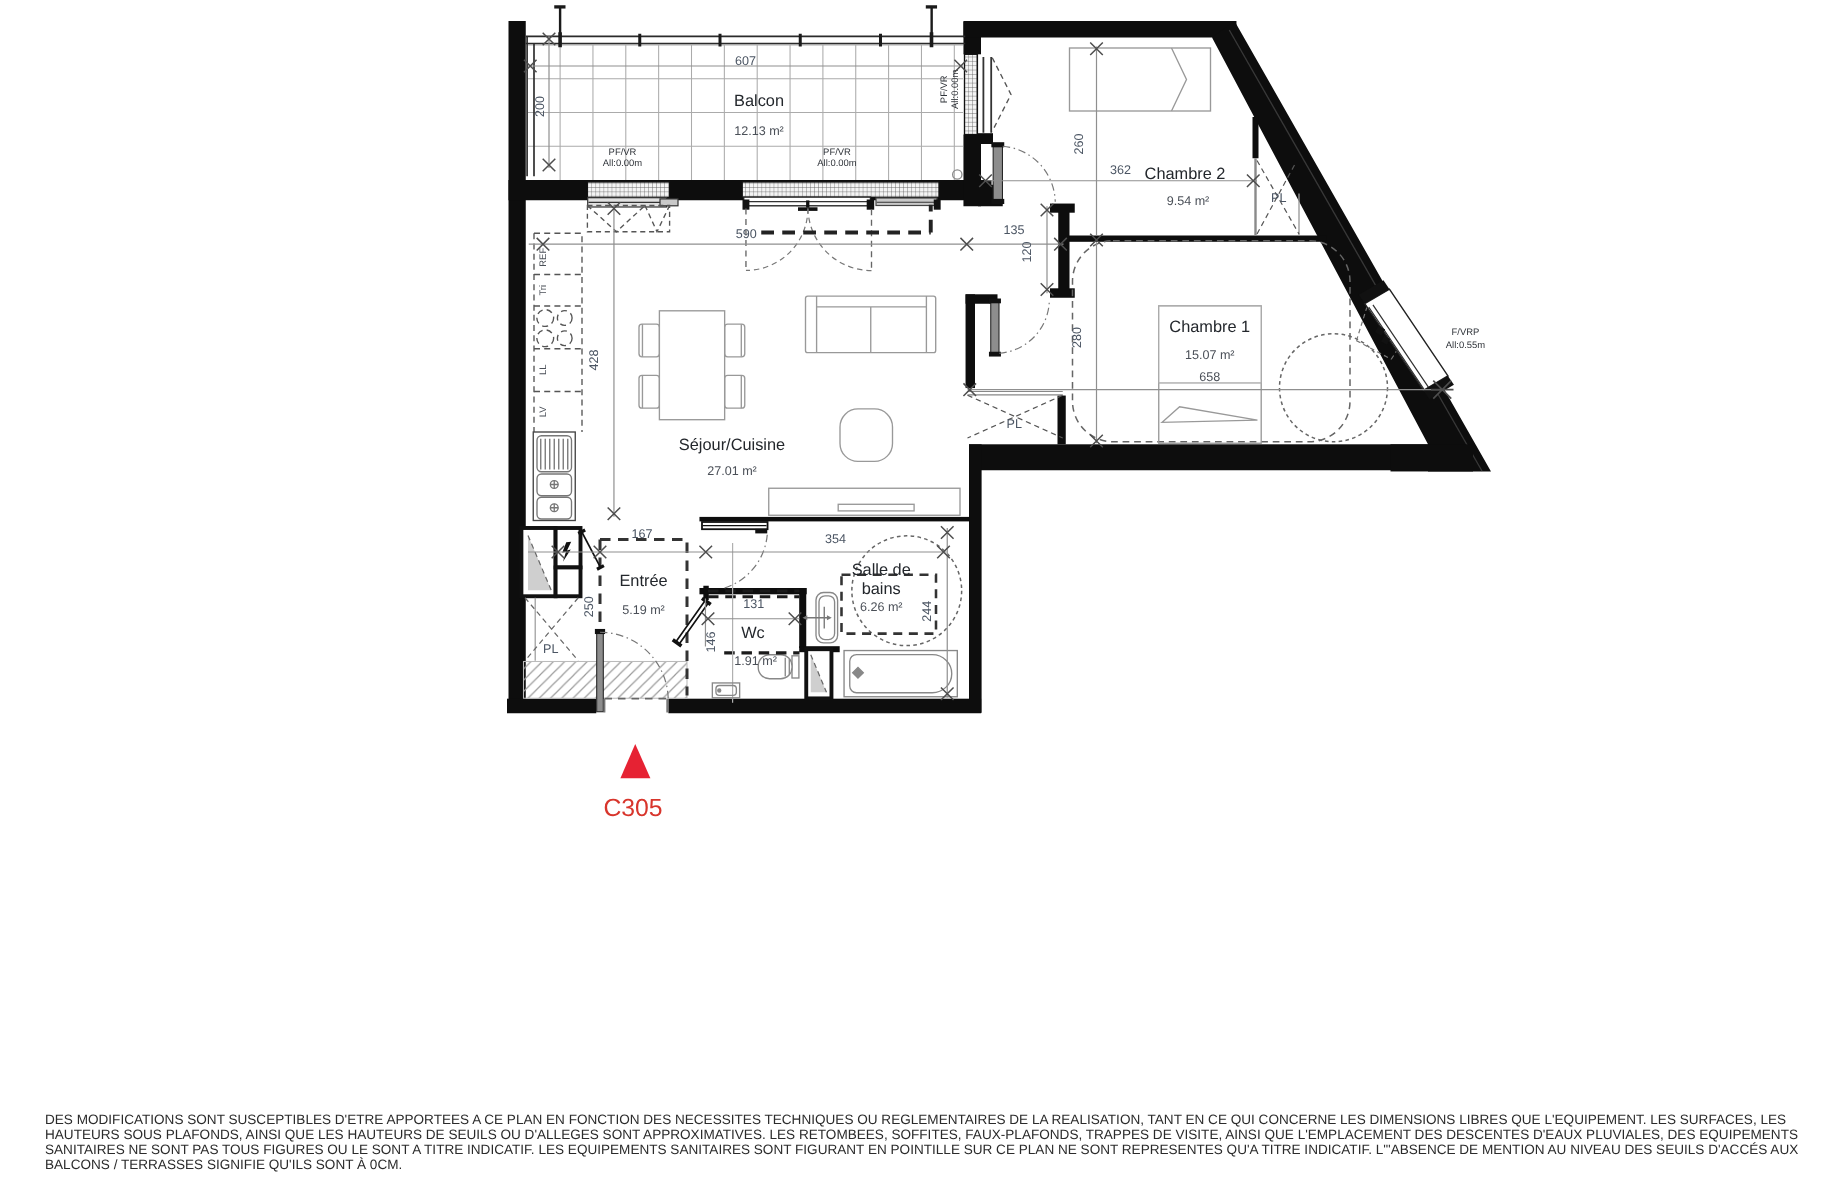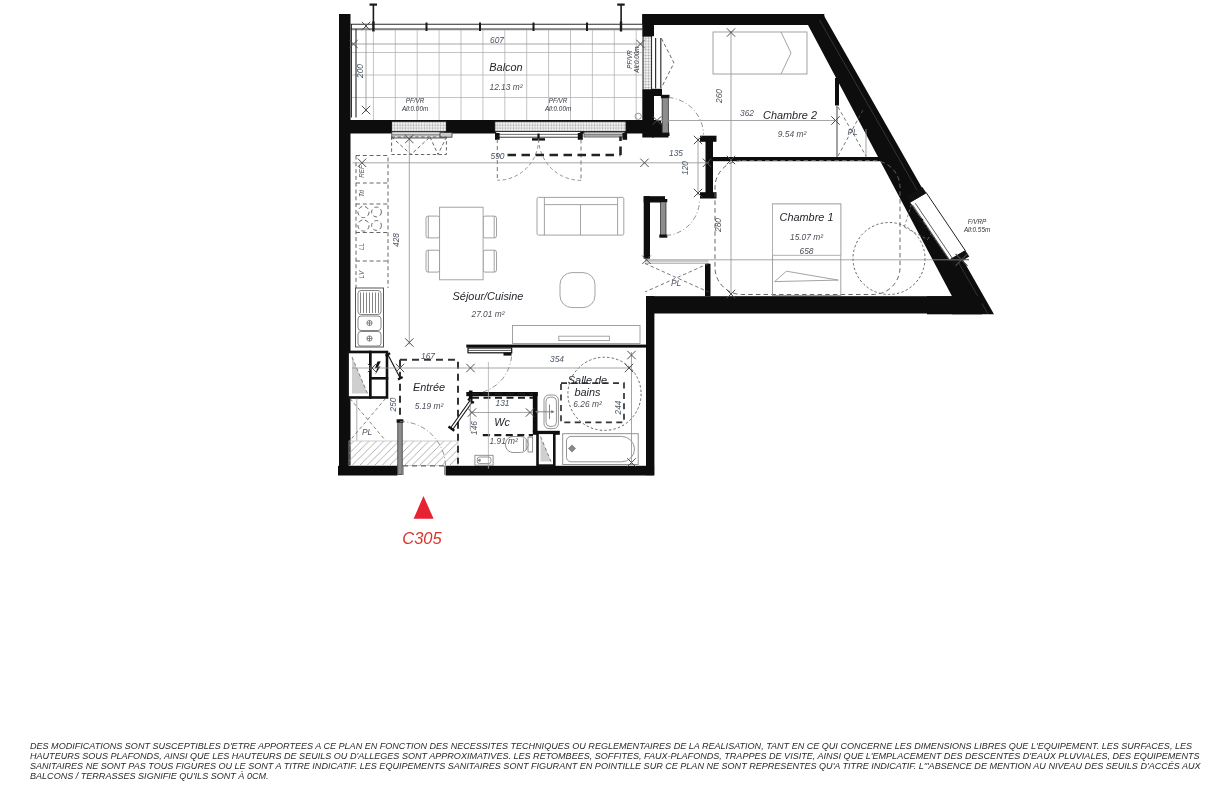--- a/index.html
+++ b/index.html
@@ -1,16 +1,16 @@
 <!DOCTYPE html>
 <html><head>
 <meta charset="utf-8">
 <style>
 html,body{margin:0;padding:0;background:#ffffff;}
-#page{position:relative;width:1217px;height:800px;background:#ffffff;overflow:hidden;font-family:"Liberation Sans",sans-serif;font-style:italic;}
+#page{position:relative;width:1217px;height:800px;background:#ffffff;overflow:hidden;font-family:"Liberation Sans",sans-serif;}
 svg{position:absolute;left:0;top:0;}
 text{font-family:"Liberation Sans",sans-serif;}
 .rn{fill:#23272c;font-size:10.9px;}
 .ar{fill:#4b5058;font-size:8.4px;}
 .dim{fill:#4b5563;font-size:8.4px;}
 .sm{fill:#30343a;font-size:6.3px;}
 </style>
 </head>
 <body>
 <div id="page">

